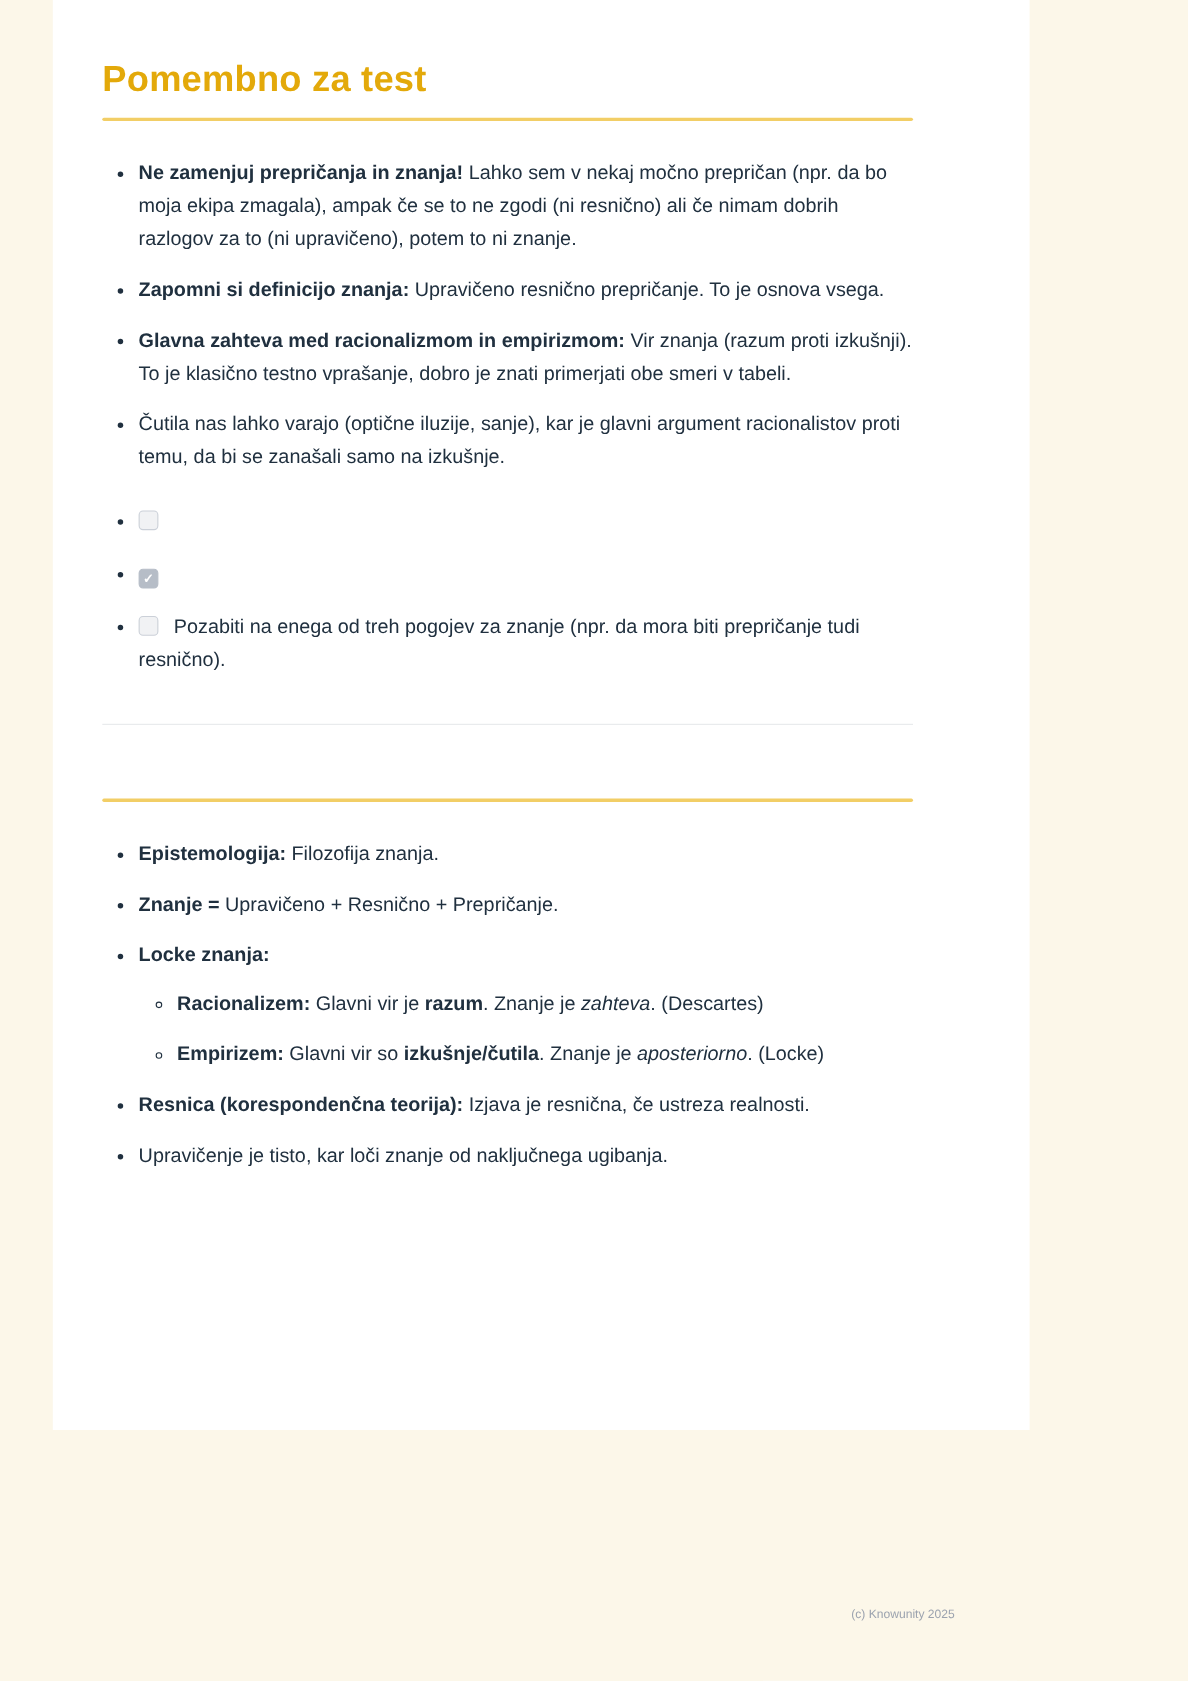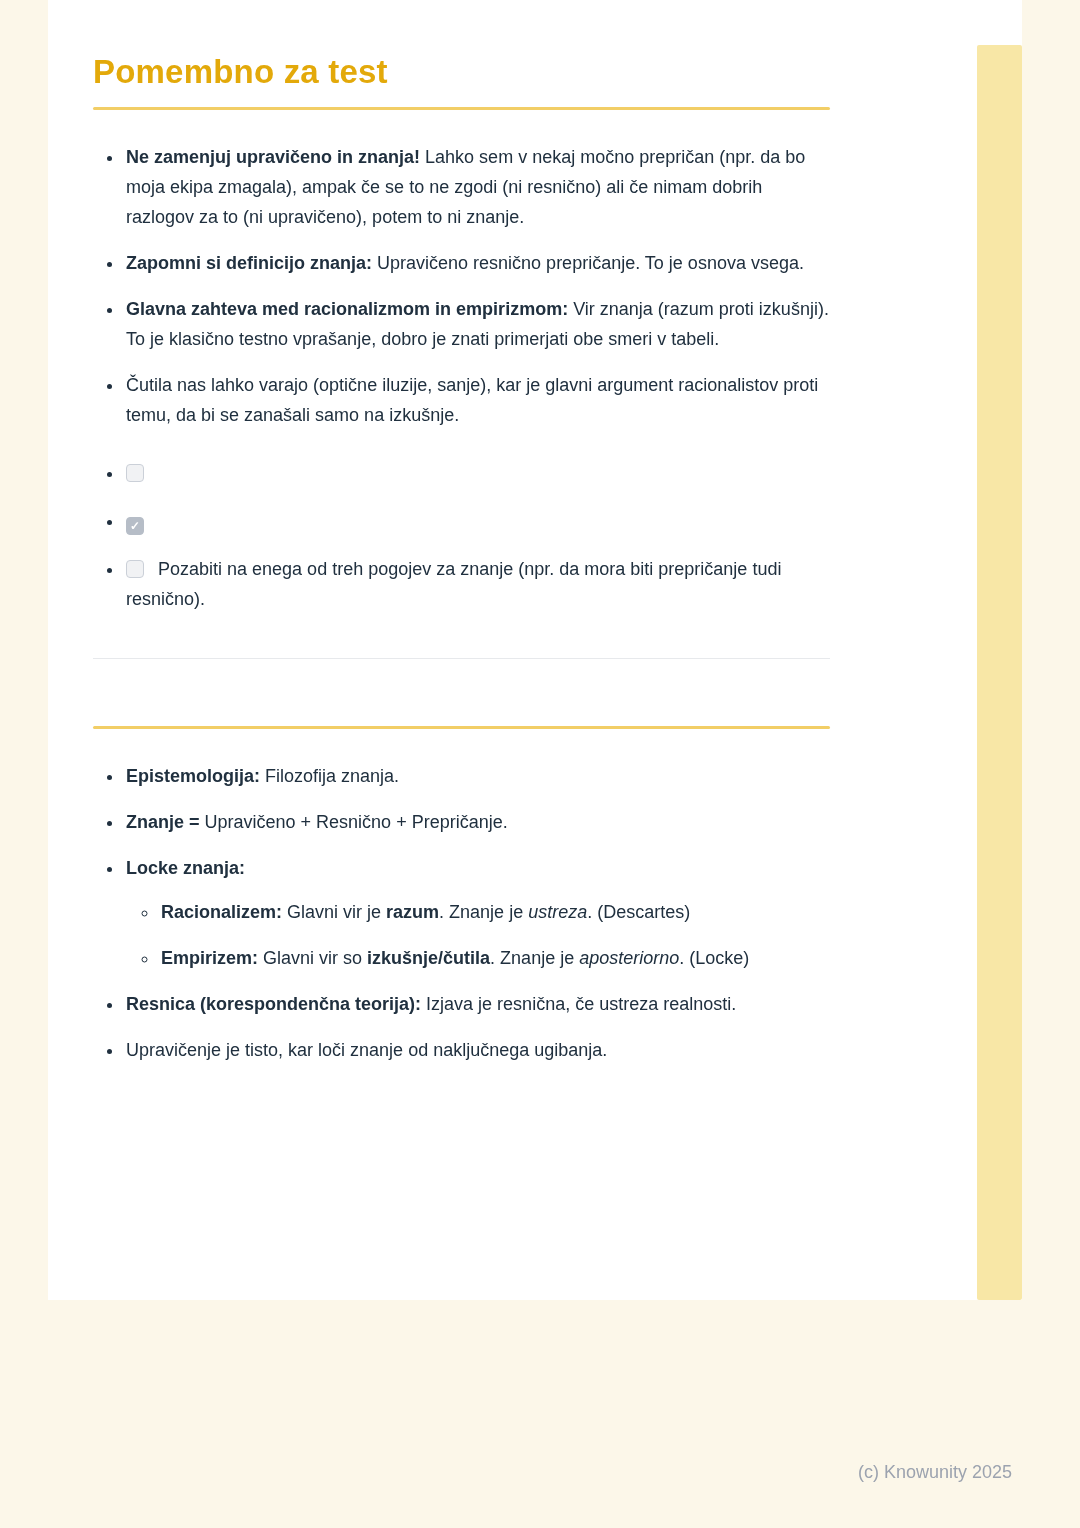--- a/index.html
+++ b/index.html
@@ -4,21 +4,21 @@
 <style>
   * { margin:0; padding:0; box-sizing:border-box; }
   html,body { margin:0; padding:0; }
   body {
     width:1080px; height:1528px;
     font-family:"Liberation Sans", sans-serif;
     background:var(--page-bg,#FCF7E9);
     color:var(--text,#20303F);
     -webkit-font-smoothing:antialiased;
   }
-  .page { position:relative; width:1080px; height:1528px; overflow:hidden; }
+  .page { position:relative; width:936px; height:1528px; overflow:hidden; }
 
   .card {
     position:absolute; left:48px; top:0;
     width:974px; height:1300px;
     background:var(--card-bg,#FFFFFF);
   }
   .accent-stripe {
     position:absolute; left:977px; top:45px;
     width:45px; height:1255px;
     background:var(--stripe,#F8E7A6);
@@ -107,36 +107,36 @@
 
   hr.section-divider {
     border:none;
     border-top:1px solid var(--divider,#E7E9EC);
     margin:44px 0 0 0;
   }
   .section-gap { height:52px; }
 
   .footer {
     position:absolute; right:68px; top:1462px;
-    font-size:18px;
+    font-size:11px;
     color:var(--muted,#9CA3AF);
   }
 </style>
 </head>
 <body>
 
 <div class="page">
   <div class="card">
     <div class="content">
 
       <section>
         <h1 class="section-title">Pomembno za test</h1>
         <div class="title-rule"></div>
         <ul class="bullets">
-            <li><span class="b">Ne zamenjuj upravičeno in znanja!</span><span> Lahko sem v nekaj močno prepričan (npr. da bo moja ekipa zmagala), ampak če se to ne zgodi (ni resnično) ali če nimam dobrih razlogov za to (ni upravičeno), potem to ni znanje.</span></li>
+            <li><span class="b">Ne zamenjuj prepričanja in znanja!</span><span> Lahko sem v nekaj močno prepričan (npr. da bo moja ekipa zmagala), ampak če se to ne zgodi (ni resnično) ali če nimam dobrih razlogov za to (ni upravičeno), potem to ni znanje.</span></li>
             <li><span class="b">Zapomni si definicijo znanja:</span><span> Upravičeno resnično prepričanje. To je osnova vsega.</span></li>
             <li><span class="b">Glavna zahteva med racionalizmom in empirizmom:</span><span> Vir znanja (razum proti izkušnji). To je klasično testno vprašanje, dobro je znati primerjati obe smeri v tabeli.</span></li>
             <li><span>Čutila nas lahko varajo (optične iluzije, sanje), kar je glavni argument racionalistov proti temu, da bi se zanašali samo na izkušnje.</span></li>
           </ul>
         <ul class="checklist">
             <li><span class="checkbox"></span></li>
             <li><span class="checkbox checked">
                 <span class="checkmark">✓</span>
               </span></li>
             <li><span class="checkbox"></span><span>Pozabiti na enega od treh pogojev za znanje (npr. da mora biti prepričanje tudi resnično).</span></li>
@@ -145,21 +145,21 @@
 
       <hr class="section-divider">
       <div class="section-gap"></div>
 
       <section>
         <div class="title-rule"></div>
         <ul class="bullets">
             <li><span class="b">Epistemologija:</span><span> Filozofija znanja.</span></li>
             <li><span class="b">Znanje =</span><span> Upravičeno + Resnično + Prepričanje.</span></li>
             <li><span class="b">Locke znanja:</span><ul class="sublist">
-                <li><span class="b">Racionalizem:</span><span> Glavni vir je </span><span class="b">razum</span><span>. Znanje je </span><span class="i">ustreza</span><span>. (Descartes)</span></li>
+                <li><span class="b">Racionalizem:</span><span> Glavni vir je </span><span class="b">razum</span><span>. Znanje je </span><span class="i">zahteva</span><span>. (Descartes)</span></li>
                 <li><span class="b">Empirizem:</span><span> Glavni vir so </span><span class="b">izkušnje/čutila</span><span>. Znanje je </span><span class="i">aposteriorno</span><span>. (Locke)</span></li>
               </ul></li>
             <li><span class="b">Resnica (korespondenčna teorija):</span><span> Izjava je resnična, če ustreza realnosti.</span></li>
             <li><span>Upravičenje je tisto, kar loči znanje od naključnega ugibanja.</span></li>
           </ul>
       </section>
 
     </div>
   </div>
 

